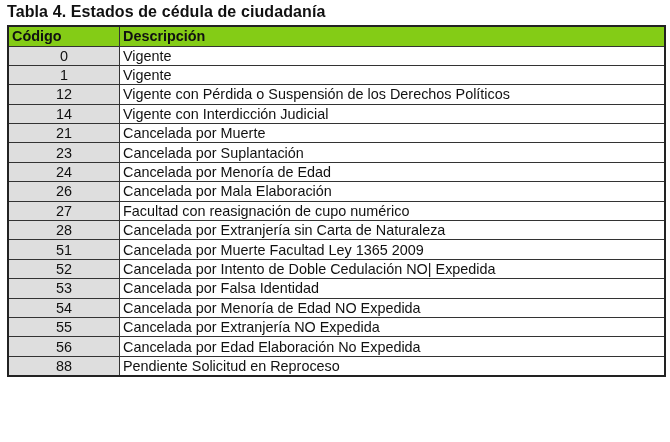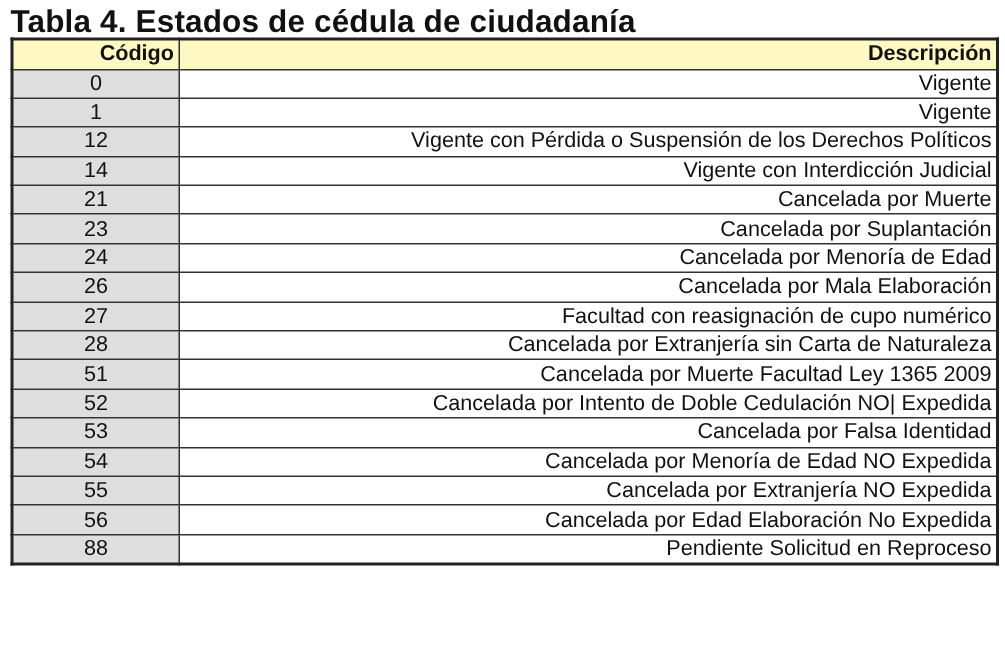--- a/index.html
+++ b/index.html
@@ -1,22 +1,22 @@
 <!DOCTYPE html>
 <html><head>
 <meta charset="utf-8">
 <style>
   html, body { margin: 0; padding: 0; background: #ffffff; }
   body { width: 670px; height: 442px; position: relative; overflow: hidden; font-family: "Liberation Sans", sans-serif; color: #111; }
-  .title { position: absolute; left: 7px; top: 3px; font-size: 21px; font-weight: bold; letter-spacing: 0.1px; white-space: nowrap; }
+  .title { position: absolute; left: 7px; top: 3px; font-size: 16px; font-weight: bold; letter-spacing: 0.1px; white-space: nowrap; }
   table { position: absolute; left: 7px; top: 25px; width: 659px; border-collapse: collapse; border: 2px solid #222; }
   th, td { border: 1.3px solid #333; height: 18.4px; padding: 0 3px; font-size: 14.4px; line-height: 18px; white-space: nowrap; }
-  th { background: #fef9c3; font-weight: bold; text-align: right; height: 18.5px; }
+  th { background: #84cc16; font-weight: bold; text-align: left; height: 18.5px; }
   td.code { background: #dedede; text-align: center; width: 104px; }
-  td.desc { background: #fff; text-align: right; }
+  td.desc { background: #fff; text-align: left; }
 </style>
 </head>
 <body>
 
 <div class="title">Tabla 4. Estados de cédula de ciudadanía</div>
 
 <table>
   <thead>
     <tr>
       <th>Código</th>

